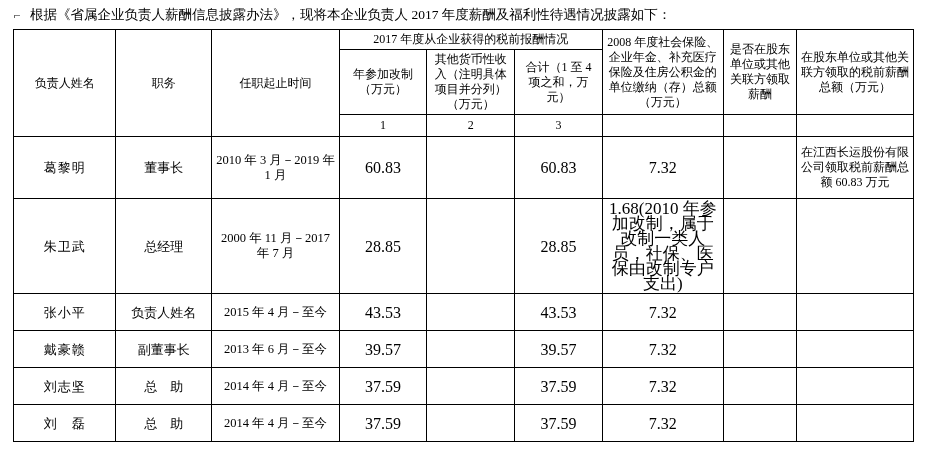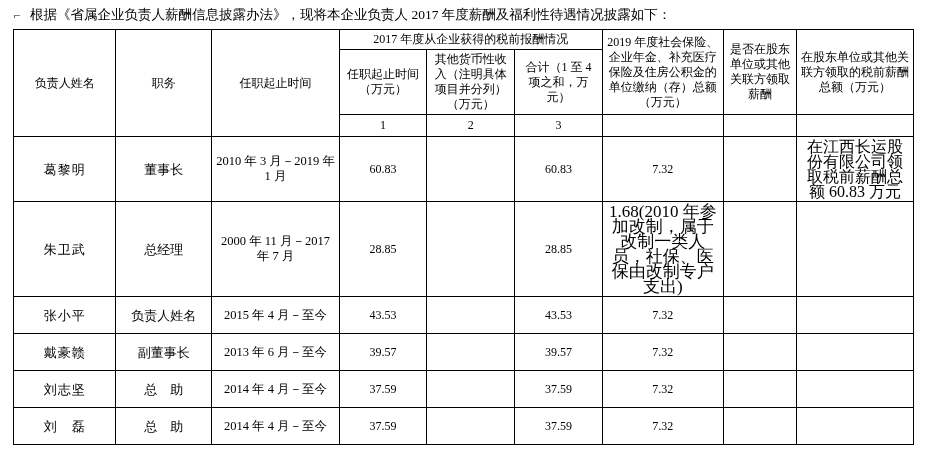--- a/index.html
+++ b/index.html
@@ -66,30 +66,30 @@
     font-size: 13px;
     letter-spacing: 1px;
   }
   .title-cell {
     font-size: 13px;
   }
   .date-cell {
     font-size: 12.5px;
   }
   .amount-cell {
-    font-size: 12px;
+    font-size: 16px;
   }
   .note-cell {
     font-size: 17px;
     line-height: 17px;
     text-align: left;
     padding: 3px 5px;
   }
   .wide-note {
-    font-size: 16px;
+    font-size: 12px;
     line-height: 18px;
     text-align: left;
     padding: 3px 6px;
   }
   .c1 { width: 98px; }
   .c2 { width: 92px; }
   .c3 { width: 122px; }
   .c4 { width: 84px; }
   .c5 { width: 84px; }
   .c6 { width: 84px; }
@@ -117,26 +117,26 @@
         <col class="c7">
         <col class="c8">
         <col class="c9">
     </colgroup>
     <thead>
       <tr>
         <th class="head-cell" rowspan="3">负责人姓名</th>
         <th class="head-cell" rowspan="3">职务</th>
         <th class="head-cell" rowspan="3">任职起止时间</th>
         <th class="head-cell" colspan="3">2017 年度从企业获得的税前报酬情况</th>
-        <th class="head-cell" rowspan="2">2019 年度社会保险、企业年金、补充医疗保险及住房公积金的单位缴纳（存）总额（万元）</th>
+        <th class="head-cell" rowspan="2">2008 年度社会保险、企业年金、补充医疗保险及住房公积金的单位缴纳（存）总额（万元）</th>
         <th class="head-cell" rowspan="2">是否在股东单位或其他关联方领取薪酬</th>
         <th class="head-cell" rowspan="2">在股东单位或其他关联方领取的税前薪酬总额（万元）</th>
       </tr>
       <tr>
-        <th class="head-cell">任职起止时间（万元）</th>
+        <th class="head-cell">年参加改制（万元）</th>
         <th class="head-cell">其他货币性收入（注明具体项目并分列）（万元）</th>
         <th class="head-cell">合计（1 至 4 项之和，万元）</th>
       </tr>
       <tr class="num-row">
         <td>1</td>
         <td>2</td>
         <td>3</td>
         <td></td>
         <td></td>
         <td></td>

